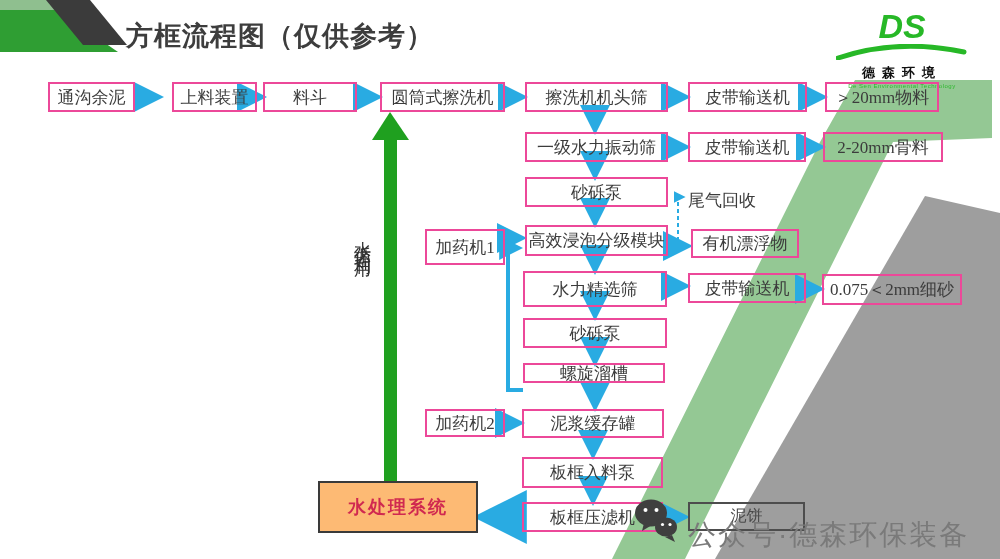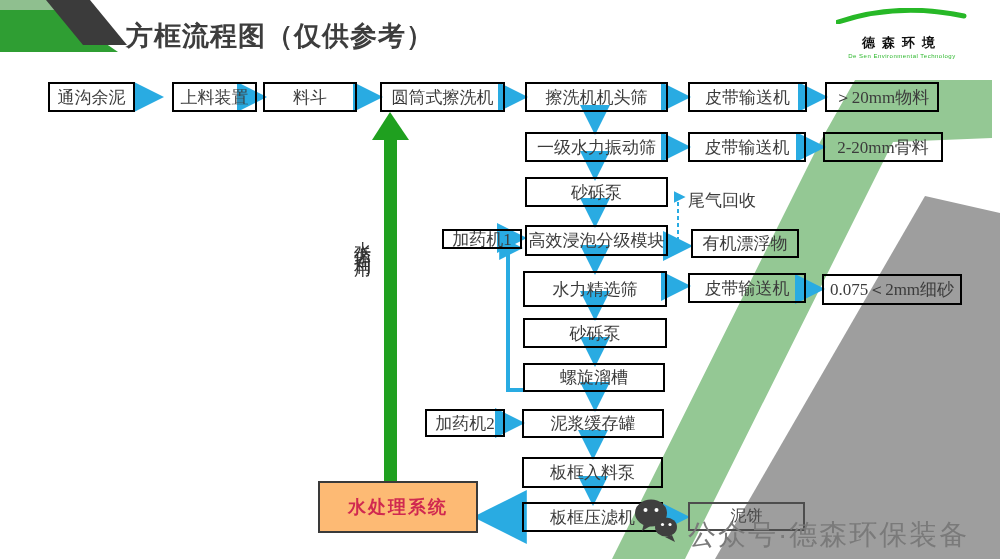--- a/index.html
+++ b/index.html
@@ -1,37 +1,37 @@
 <!DOCTYPE html>
 <html><head>
 <meta charset="utf-8">
 <style>
   html,body{margin:0;padding:0;background:#ffffff;}
   .canvas{position:relative;width:1000px;height:559px;background:#ffffff;overflow:hidden;
           font-family:"Liberation Serif","DejaVu Serif",serif;}
   svg.layer{position:absolute;left:0;top:0;width:1000px;height:559px;pointer-events:none;}
   .z0{z-index:0}.z1{z-index:1}
 
-  .box{position:absolute;z-index:2;box-sizing:border-box;border:2px solid #000000;
+  .box{position:absolute;z-index:2;box-sizing:border-box;border:2px solid #ec4899;
        display:flex;align-items:center;justify-content:center;
        font-size:17px;color:#3c3c3c;background:transparent;white-space:nowrap;}
   .box-dark{border-color:#4d4d4d;color:#4a4a4a;font-size:16px;}
   .box-blue{background:#fdba74;border-color:#3a3a3a;color:#d02950;font-weight:bold;font-size:18px;letter-spacing:2px;}
   .lbl{position:absolute;z-index:2;color:#3c3c3c;font-size:17px;white-space:nowrap;}
   .vtext{position:absolute;z-index:2;writing-mode:vertical-rl;text-orientation:upright;
          font-size:17px;color:#2f2f2f;letter-spacing:5px;}
 
   .title{position:absolute;left:126px;top:18px;z-index:2;
          font-family:"Liberation Sans","DejaVu Sans",sans-serif;
          font-size:27px;font-weight:900;color:#3d3d3d;letter-spacing:1px;}
 
   .logo{position:absolute;left:836px;top:8px;width:132px;z-index:2;text-align:center;
         font-family:"Liberation Sans","DejaVu Sans",sans-serif;}
   .logo-mark{font-size:34px;font-weight:900;font-style:italic;color:#27b827;line-height:36px;}
-  .logo-name{font-size:13px;font-weight:900;color:#111;letter-spacing:7px;margin-top:6px;}
+  .logo-name{font-size:13px;font-weight:900;color:#111;letter-spacing:7px;}
   .logo-tag{font-size:6px;color:#2db82d;letter-spacing:0.5px;margin-top:1px;}
 
   .watermark{position:absolute;left:688px;top:499px;z-index:3;
              font-family:"Liberation Sans","DejaVu Sans",sans-serif;
              font-size:28px;color:#7a7a7a;letter-spacing:2px;white-space:nowrap;margin-top:17px;}
   .wechat{position:absolute;left:634px;top:497px;z-index:3;}
 </style>
 </head>
 <body>
 
@@ -87,20 +87,21 @@
 
     <path d="M523,390 L508,390 L508,248 L516,248" fill="none" stroke="#29abe2" stroke-width="4" marker-end="url(#ah)"></path>
 
     <path d="M669,239 L678,239 L678,197 L682,197" fill="none" stroke="#29abe2" stroke-width="2" stroke-dasharray="4 3" marker-end="url(#ah)"></path>
 
     <line x1="521" y1="517" x2="489" y2="517" stroke="#29abe2" stroke-width="9" marker-end="url(#ah)"></line>
   </svg>
 
   <div class="title">方框流程图（仅供参考）</div>
   <div class="logo">
+    <div class="logo-mark">DS</div>
     <svg width="132" height="16" viewBox="0 0 132 16">
       <path d="M2,14 Q62,-6 128,8" fill="none" stroke="#27b827" stroke-width="5" stroke-linecap="round"></path>
     </svg>
     <div class="logo-name">德森环境</div>
     <div class="logo-tag">De Sen Environmental Technology</div>
   </div>
 
   <div class="box" style="left:48px;top:82px;width:87px;height:30px">通沟余泥</div>
   <div class="box" style="left:172px;top:82px;width:85px;height:30px">上料装置</div>
   <div class="box" style="left:263px;top:82px;width:94px;height:30px">料斗</div>
@@ -109,30 +110,30 @@
   <div class="box" style="left:688px;top:82px;width:119px;height:30px">皮带输送机</div>
   <div class="box" style="left:825px;top:82px;width:114px;height:30px">＞20mm物料</div>
 
   <div class="box" style="left:525px;top:132px;width:143px;height:30px">一级水力振动筛</div>
   <div class="box" style="left:688px;top:132px;width:118px;height:30px">皮带输送机</div>
   <div class="box" style="left:823px;top:132px;width:120px;height:30px">2-20mm骨料</div>
 
   <div class="box" style="left:525px;top:177px;width:143px;height:30px">砂砾泵</div>
   <div class="lbl" style="left:688px;top:189px">尾气回收</div>
 
-  <div class="box" style="left:442px;top:229px;width:80px;height:20px">加药机1</div>
+  <div class="box" style="left:425px;top:229px;width:80px;height:36px">加药机1</div>
   <div class="box" style="left:525px;top:225px;width:143px;height:31px">高效浸泡分级模块</div>
   <div class="box" style="left:691px;top:229px;width:108px;height:29px">有机漂浮物</div>
 
   <div class="box" style="left:523px;top:271px;width:144px;height:36px">水力精选筛</div>
   <div class="box" style="left:688px;top:273px;width:118px;height:30px">皮带输送机</div>
   <div class="box" style="left:822px;top:274px;width:140px;height:31px">0.075＜2mm细砂</div>
 
   <div class="box" style="left:523px;top:318px;width:144px;height:30px">砂砾泵</div>
-  <div class="box" style="left:523px;top:363px;width:142px;height:29px">螺旋溜槽</div>
+  <div class="box" style="left:523px;top:363px;width:142px;height:20px">螺旋溜槽</div>
   <div class="box" style="left:425px;top:409px;width:80px;height:28px">加药机2</div>
   <div class="box" style="left:522px;top:409px;width:142px;height:29px">泥浆缓存罐</div>
   <div class="box" style="left:522px;top:502px;width:141px;height:30px">板框压滤机</div>
   <div class="box" style="left:522px;top:457px;width:141px;height:31px">板框入料泵</div>
   <div class="box box-dark" style="left:688px;top:502px;width:117px;height:29px">泥饼</div>
 
   <div class="box box-blue" style="left:318px;top:481px;width:160px;height:52px">水处理系统</div>
 
   <div class="vtext" style="left:351px;top:228px;height:125px">水循环利用</div>
 

